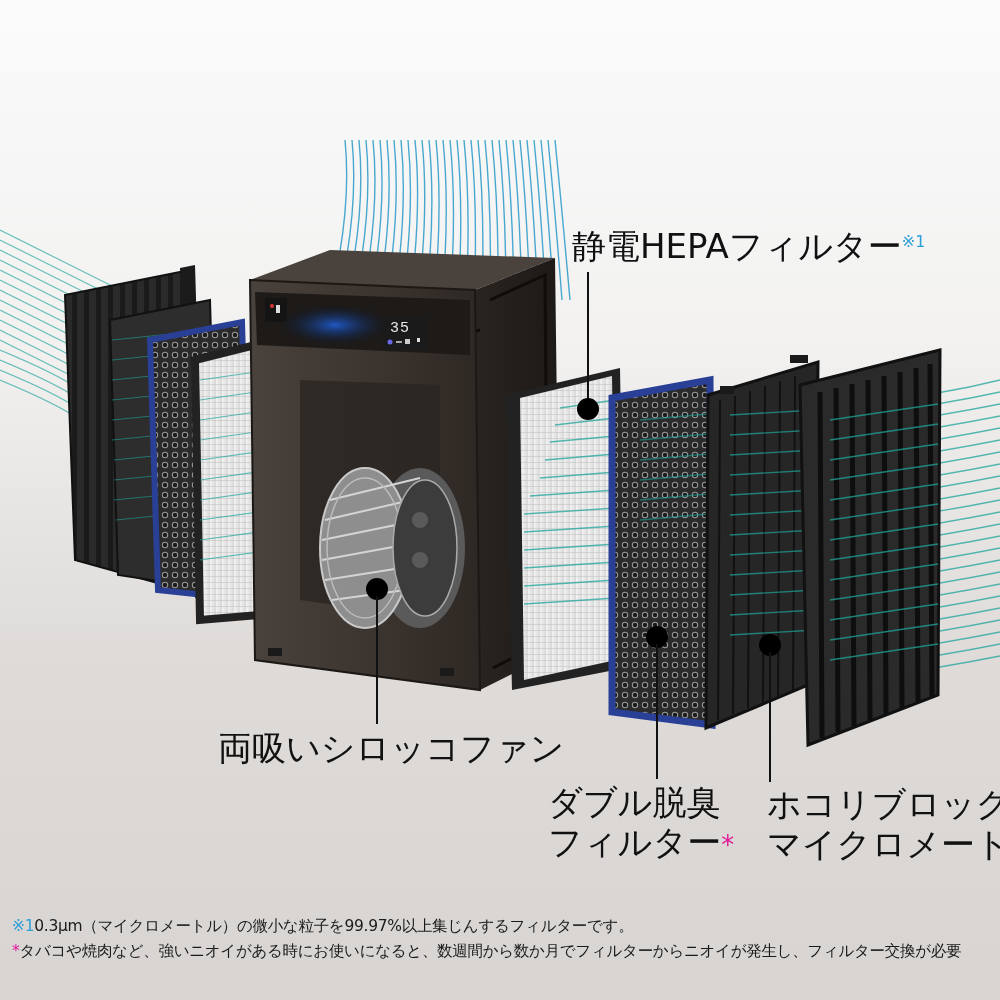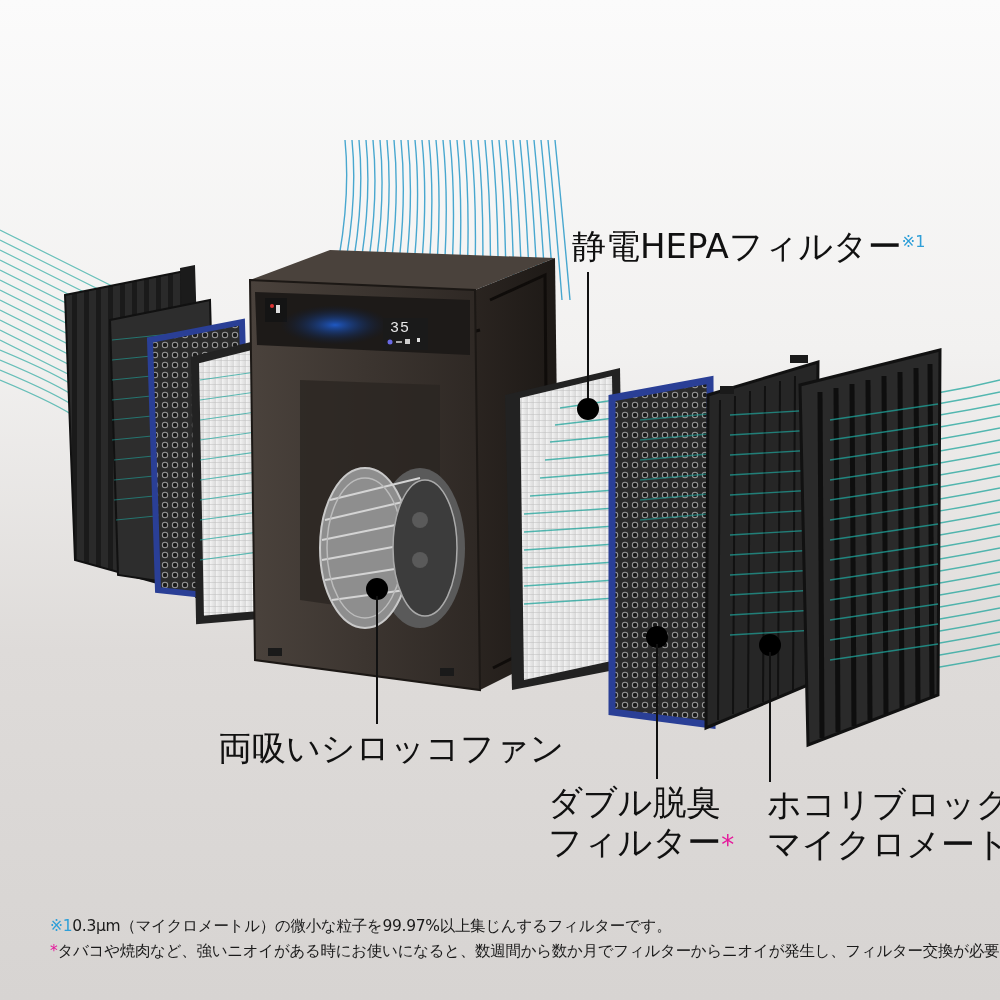--- a/index.html
+++ b/index.html
@@ -19,21 +19,21 @@
   .label .sup { font-size: 16px; vertical-align: top; position: relative; top: -4px; }
   .label .star { font-size: 26px; }
 
   .leader { position: absolute; width: 2px; background: #111; }
   .dot { position: absolute; width: 22px; height: 22px; border-radius: 50%; background: #000; }
 
   .notes {
     position: absolute; left: 12px; top: 914px; width: 985px;
     font-size: 15.5px; line-height: 25px; color: #1a1a1a; letter-spacing: -0.3px;
   }
-  .notes .n { display: block; white-space: nowrap; margin-left: 38px; }
+  .notes .n { display: block; white-space: nowrap; }
   .mark-cyan { color: #2f9fd8; }
   .mark-pink { color: #e5199c; }
 </style>
 </head>
 <body>
 
 <div class="stage">
 
   <svg class="art" width="1000" height="1000" viewBox="0 0 1000 1000">
     <defs>

